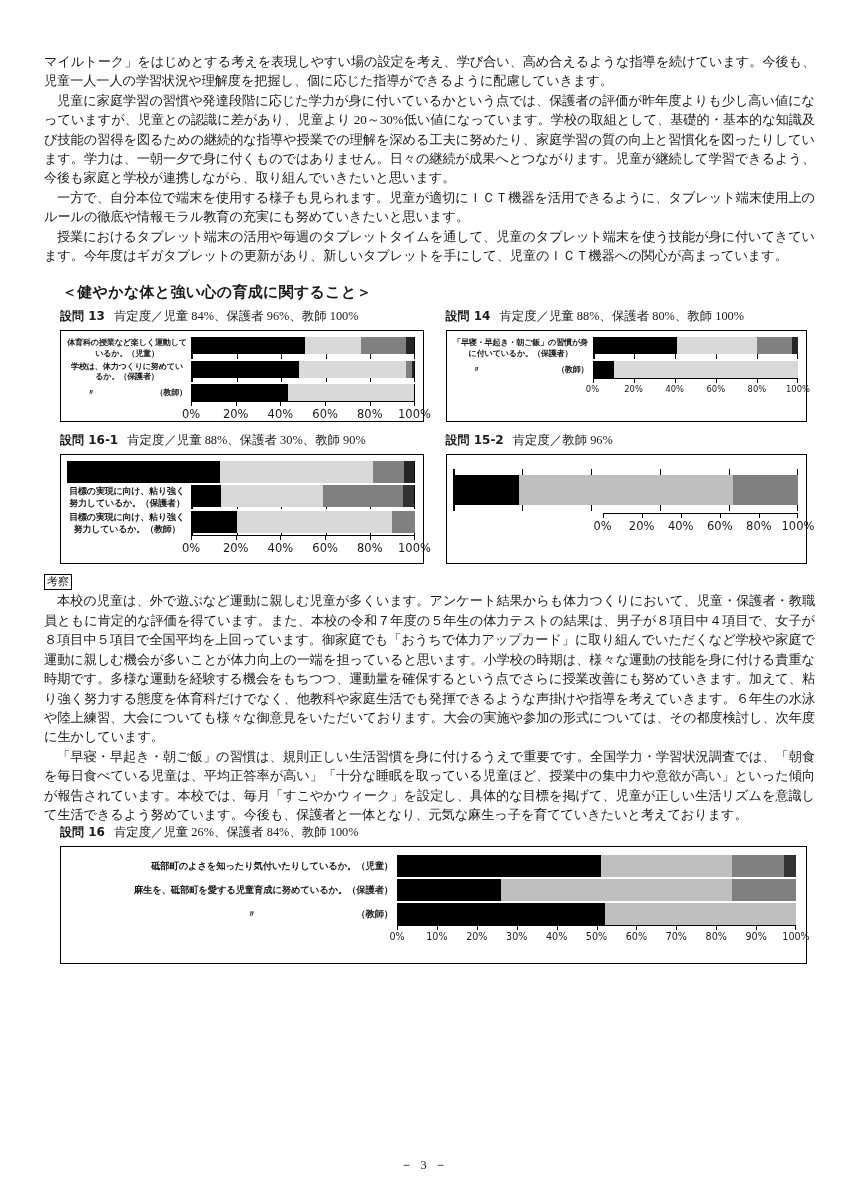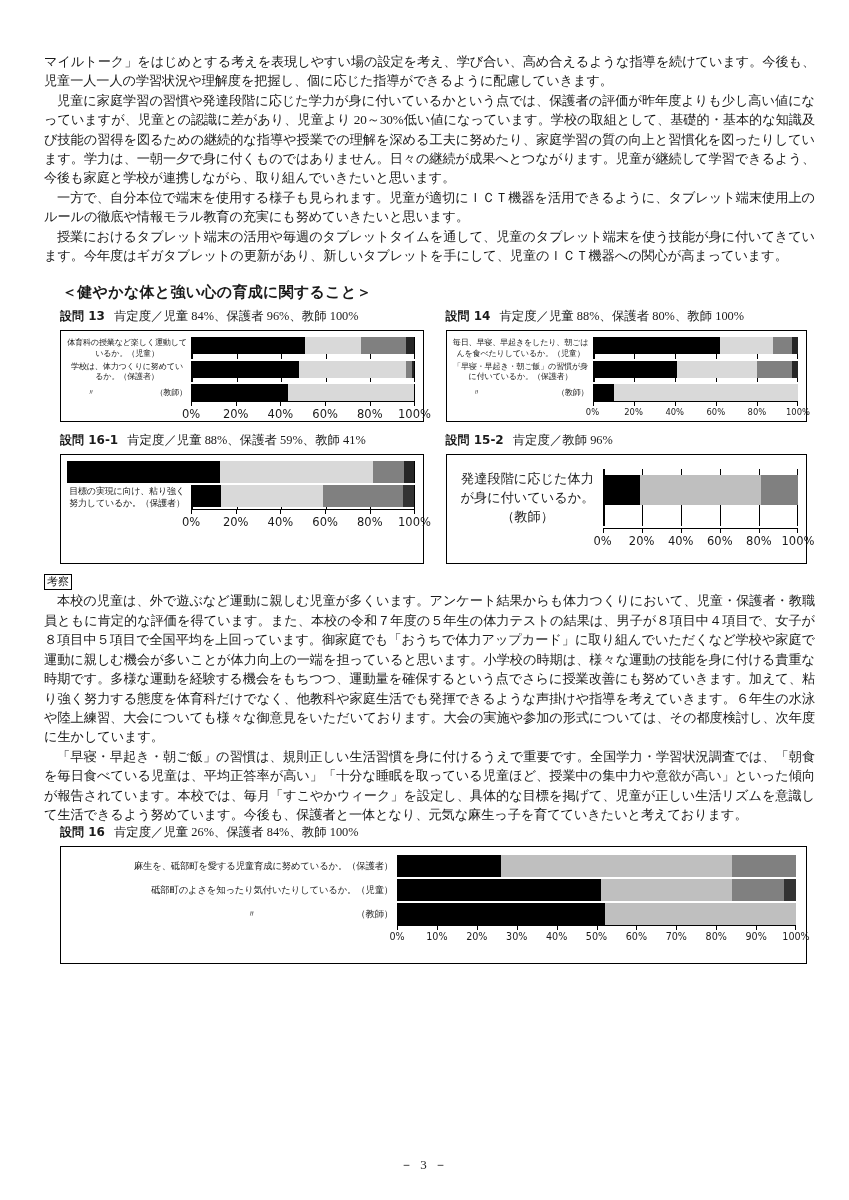--- a/index.html
+++ b/index.html
@@ -61,20 +61,21 @@
     margin: 0 0 0 16px;
     padding: 6px 8px 4px 6px;
   }
   .chartbox.wide { margin-left: 16px; margin-right: 8px; }
 
   .chart-rows { display: flex; flex-direction: column; }
   .crow {
     display: flex;
     align-items: stretch;
     margin-bottom: 2px;
+    font-weight: bold;
   }
   .crow:last-child { margin-bottom: 0; }
 
   .clabel {
     font-family: "DejaVu Sans", "Liberation Sans", sans-serif;
     font-size: 8.1px;
     line-height: 10.6px;
     text-align: center;
     display: flex;
     align-items: center;
@@ -279,39 +280,20 @@
             </div>
           </div>
         </div>
       </div>
     </div>
 
     <div class="qcol">
       <div class="chartbox" style="height:92px;margin-right:8px;">
         <div class="chart-rows">
           <div class="crow">
-            <div class="clabel" style="width:140px;">毎日、早寝、早起きをしたり、朝ごはんを食べたりしているか。（児童）</div>
-            <div class="plot">
-              <div class="grid">
-                <i style="left:0%"></i>
-                  <i style="left:20%"></i>
-                  <i style="left:40%"></i>
-                  <i style="left:60%"></i>
-                  <i style="left:80%"></i>
-                  <i style="left:calc(100% - 1px)"></i>
-              </div>
-              <div class="bar">
-                <div class="seg" style="width:62%;background:#000000"></div>
-                <div class="seg" style="width:26%;background:#d9d9d9"></div>
-                <div class="seg" style="width:9%;background:#808080"></div>
-                <div class="seg" style="width:3%;background:#262626"></div>
-              </div>
-            </div>
-          </div>
-          <div class="crow">
             <div class="clabel" style="width:140px;">「早寝・早起き・朝ご飯」の習慣が身に付いているか。（保護者）</div>
             <div class="plot">
               <div class="grid">
                 <i style="left:0%"></i>
                   <i style="left:20%"></i>
                   <i style="left:40%"></i>
                   <i style="left:60%"></i>
                   <i style="left:80%"></i>
                   <i style="left:calc(100% - 1px)"></i>
               </div>
@@ -365,21 +347,21 @@
             </div>
           </div>
         </div>
       </div>
     </div>
   </div>
 
   <div class="qrow" style="margin-top:10px;">
     <div class="qcol left">
       <div class="qline">
-        <span class="qno">設問 16-1</span><span>肯定度／児童 88%、保護者 59%、教師 41%</span>
+        <span class="qno">設問 16-1</span><span>肯定度／児童 88%、保護者 30%、教師 90%</span>
       </div>
     </div>
     <div class="qcol">
       <div class="qline">
         <span class="qno">設問 15-2</span><span>肯定度／教師 96%</span>
       </div>
     </div>
   </div>
 
   <div class="qrow">
@@ -413,20 +395,38 @@
                   <i style="left:40%"></i>
                   <i style="left:60%"></i>
                   <i style="left:80%"></i>
                   <i style="left:calc(100% - 1px)"></i>
               </div>
               <div class="bar" style="height:22px;">
                 <div class="seg" style="width:13%;background:#000000"></div>
                 <div class="seg" style="width:46%;background:#d9d9d9"></div>
                 <div class="seg" style="width:36%;background:#808080"></div>
                 <div class="seg" style="width:5%;background:#333333"></div>
+              </div>
+            </div>
+          </div>
+          <div class="crow">
+            <div class="clabel" style="width:124px;font-size:9px;line-height:12px;">目標の実現に向け、粘り強く努力しているか。（教師）</div>
+            <div class="plot">
+              <div class="grid">
+                <i style="left:0%"></i>
+                  <i style="left:20%"></i>
+                  <i style="left:40%"></i>
+                  <i style="left:60%"></i>
+                  <i style="left:80%"></i>
+                  <i style="left:calc(100% - 1px)"></i>
+              </div>
+              <div class="bar" style="height:22px;">
+                <div class="seg" style="width:20%;background:#000000"></div>
+                <div class="seg" style="width:70%;background:#d9d9d9"></div>
+                <div class="seg" style="width:10%;background:#808080"></div>
               </div>
             </div>
           </div>
         </div>
         <div style="display:flex;">
           <div style="width:124px;"></div>
           <div style="flex:1 1 auto;">
             <div class="axis">
               <i style="left:0%"></i>
                 <i style="left:20%"></i>
@@ -444,21 +444,20 @@
               <span style="left:100%">100%</span>
             </div>
           </div>
         </div>
       </div>
     </div>
 
     <div class="qcol">
       <div class="chartbox" style="height:110px;margin-right:8px;padding-top:14px;">
         <div class="crow">
-          <div class="big-label" style="width:150px;">発達段階に応じた体力が身に付いているか。（教師）</div>
           <div class="plot" style="padding-top:6px;padding-bottom:6px;">
             <div class="grid">
               <i style="left:0%"></i>
                 <i style="left:20%"></i>
                 <i style="left:40%"></i>
                 <i style="left:60%"></i>
                 <i style="left:80%"></i>
                 <i style="left:calc(100% - 1px)"></i>
             </div>
             <div class="bar tall">
@@ -499,20 +498,44 @@
     <p class="para indent">「早寝・早起き・朝ご飯」の習慣は、規則正しい生活習慣を身に付けるうえで重要です。全国学力・学習状況調査では、「朝食を毎日食べている児童は、平均正答率が高い」「十分な睡眠を取っている児童ほど、授業中の集中力や意欲が高い」といった傾向が報告されています。本校では、毎月「すこやかウィーク」を設定し、具体的な目標を掲げて、児童が正しい生活リズムを意識して生活できるよう努めています。今後も、保護者と一体となり、元気な麻生っ子を育てていきたいと考えております。</p>
   </div>
 
 
   <div class="qline">
     <span class="qno">設問 16</span><span>肯定度／児童 26%、保護者 84%、教師 100%</span>
   </div>
 
   <div class="chartbox wide" style="height:118px;padding:8px 10px 4px 6px;">
     <div class="chart-rows">
+      <div class="crow">
+        <div class="clabel rt" style="width:330px;font-size:9.4px;">砥部町のよさを知ったり気付いたりしているか。（児童）</div>
+        <div class="plot">
+          <div class="grid">
+            <i style="left:0%"></i>
+              <i style="left:10%"></i>
+              <i style="left:20%"></i>
+              <i style="left:30%"></i>
+              <i style="left:40%"></i>
+              <i style="left:50%"></i>
+              <i style="left:60%"></i>
+              <i style="left:70%"></i>
+              <i style="left:80%"></i>
+              <i style="left:90%"></i>
+              <i style="left:calc(100% - 1px)"></i>
+          </div>
+          <div class="bar" style="height:22px;">
+            <div class="seg" style="width:51%;background:#000000"></div>
+            <div class="seg" style="width:33%;background:#bfbfbf"></div>
+            <div class="seg" style="width:13%;background:#808080"></div>
+            <div class="seg" style="width:3%;background:#333333"></div>
+          </div>
+        </div>
+      </div>
       <div class="crow">
         <div class="clabel rt" style="width:330px;font-size:9.4px;">麻生を、砥部町を愛する児童育成に努めているか。（保護者）</div>
         <div class="plot">
           <div class="grid">
             <i style="left:0%"></i>
               <i style="left:10%"></i>
               <i style="left:20%"></i>
               <i style="left:30%"></i>
               <i style="left:40%"></i>
               <i style="left:50%"></i>
@@ -523,44 +546,20 @@
               <i style="left:calc(100% - 1px)"></i>
           </div>
           <div class="bar" style="height:22px;">
             <div class="seg" style="width:26%;background:#000000"></div>
             <div class="seg" style="width:58%;background:#bfbfbf"></div>
             <div class="seg" style="width:16%;background:#808080"></div>
           </div>
         </div>
       </div>
       <div class="crow">
-        <div class="clabel rt" style="width:330px;font-size:9.4px;">砥部町のよさを知ったり気付いたりしているか。（児童）</div>
-        <div class="plot">
-          <div class="grid">
-            <i style="left:0%"></i>
-              <i style="left:10%"></i>
-              <i style="left:20%"></i>
-              <i style="left:30%"></i>
-              <i style="left:40%"></i>
-              <i style="left:50%"></i>
-              <i style="left:60%"></i>
-              <i style="left:70%"></i>
-              <i style="left:80%"></i>
-              <i style="left:90%"></i>
-              <i style="left:calc(100% - 1px)"></i>
-          </div>
-          <div class="bar" style="height:22px;">
-            <div class="seg" style="width:51%;background:#000000"></div>
-            <div class="seg" style="width:33%;background:#bfbfbf"></div>
-            <div class="seg" style="width:13%;background:#808080"></div>
-            <div class="seg" style="width:3%;background:#333333"></div>
-          </div>
-        </div>
-      </div>
-      <div class="crow">
         <div class="clabel split" style="width:330px;font-size:9.4px;padding-left:180px;">
             <span>〃</span>
             <span>（教師）</span>
           </div>
         <div class="plot">
           <div class="grid">
             <i style="left:0%"></i>
               <i style="left:10%"></i>
               <i style="left:20%"></i>
               <i style="left:30%"></i>

